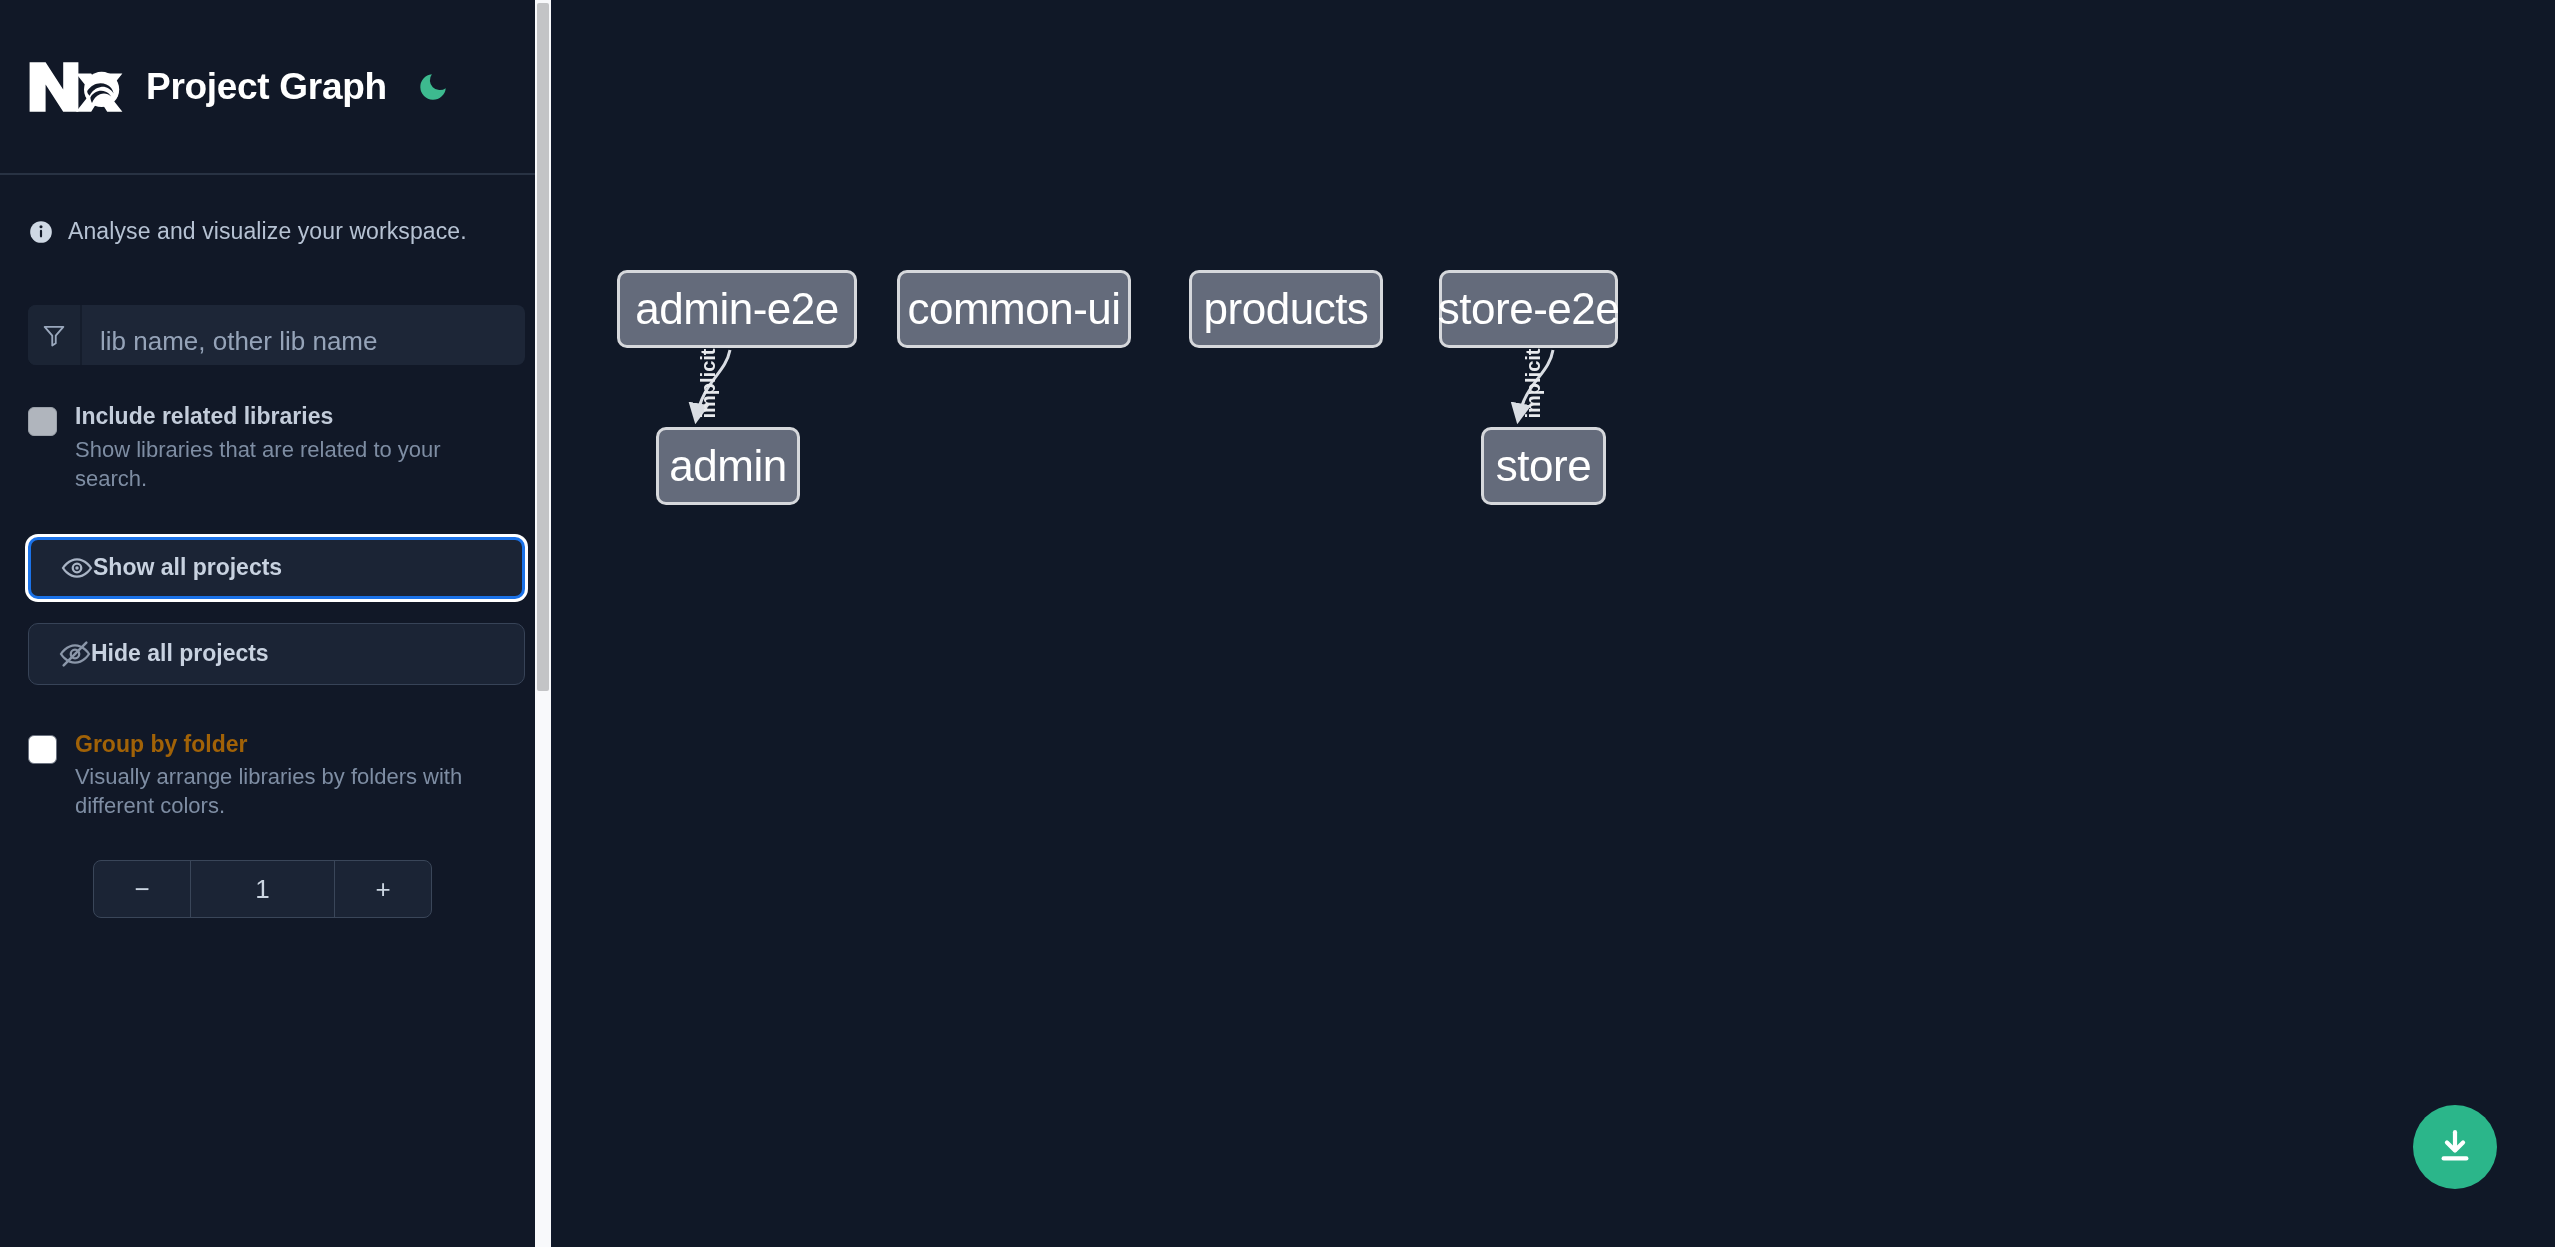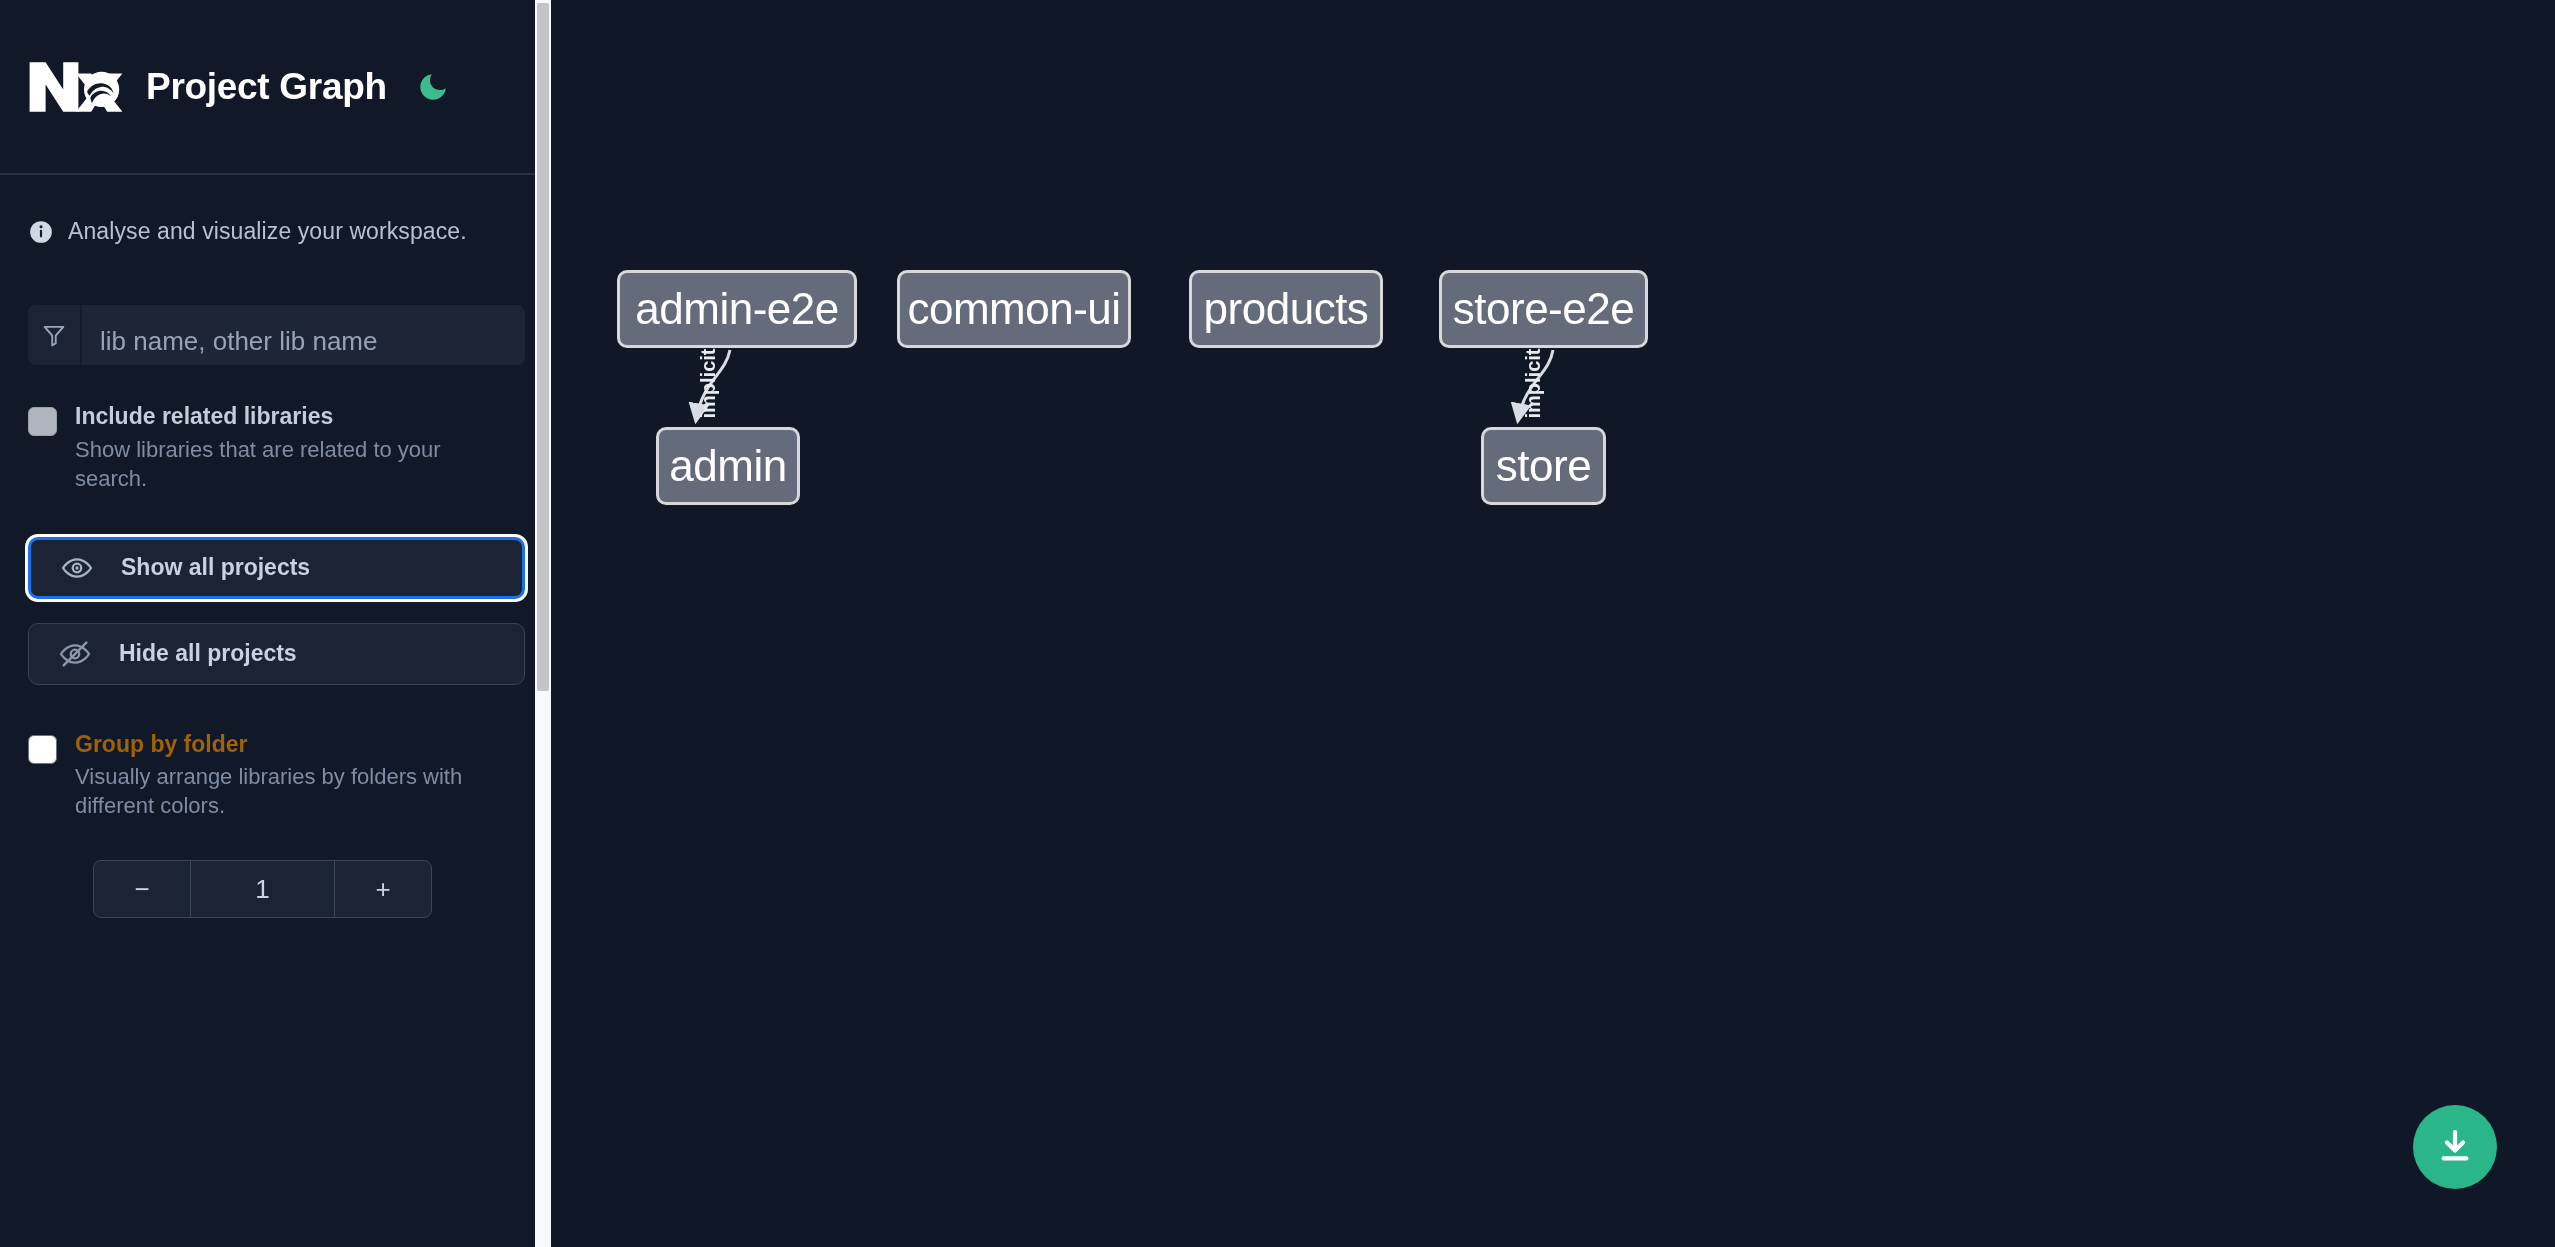--- a/index.html
+++ b/index.html
@@ -155,21 +155,20 @@
   .btn-stack { margin-top: 44px; }
   .pbtn {
     width: 497px;
     height: 62px;
     border-radius: 10px;
     background: #1b2435;
     border: 1px solid #374357;
     display: flex;
     align-items: center;
     padding-left: 30px;
-    gap: 28px;
     cursor: pointer;
     color: #c8d2e0;
     font-size: 23px;
     font-weight: 700;
     font-family: "Liberation Sans", sans-serif;
   }
   .pbtn + .pbtn { margin-top: 24px; }
   .pbtn.focused {
     border: 3px solid #1b72e8;
     box-shadow: 0 0 0 3px #ffffff;
@@ -396,21 +395,21 @@
 
       <path d="M1000 350 C 996 375, 972 382, 965 420" fill="none" stroke="#d9dde3" stroke-width="3" marker-end="url(#arrow)"></path>
     </svg>
 
     <div class="edge-label" style="left:110px; top:372px; width:90px; text-align:center;">implicit</div>
     <div class="edge-label" style="left:935px; top:372px; width:90px; text-align:center;">implicit</div>
 
     <div class="node" style="left:64px;  top:270px; width:240px; height:78px;">admin-e2e</div>
     <div class="node" style="left:344px; top:270px; width:234px; height:78px;">common-ui</div>
     <div class="node" style="left:636px; top:270px; width:194px; height:78px;">products</div>
-    <div class="node" style="left:886px; top:270px; width:209px; height:78px;">store-e2e</div>
+    <div class="node" style="left:886px; top:270px; width:179px; height:78px;">store-e2e</div>
     <div class="node" style="left:103px; top:427px; width:144px; height:78px;">admin</div>
     <div class="node" style="left:928px; top:427px; width:125px; height:78px;">store</div>
 
     <button class="fab">
       <svg viewBox="0 0 24 24" aria-hidden="true">
         <path d="M12 3.5v10" stroke="#ffffff" stroke-width="2.4" stroke-linecap="round" fill="none"></path>
         <path d="M7.4 9.4L12 14l4.6-4.6" stroke="#ffffff" stroke-width="2.4" stroke-linecap="round" stroke-linejoin="round" fill="none"></path>
         <path d="M5.5 18.5h13" stroke="#ffffff" stroke-width="2.4" stroke-linecap="round" fill="none"></path>
       </svg>
     </button>

